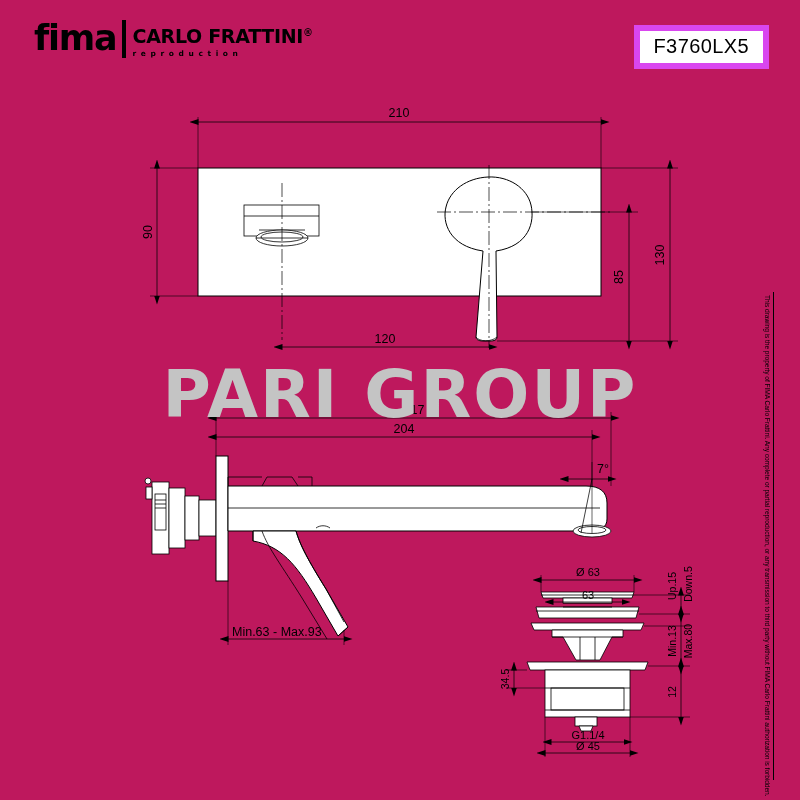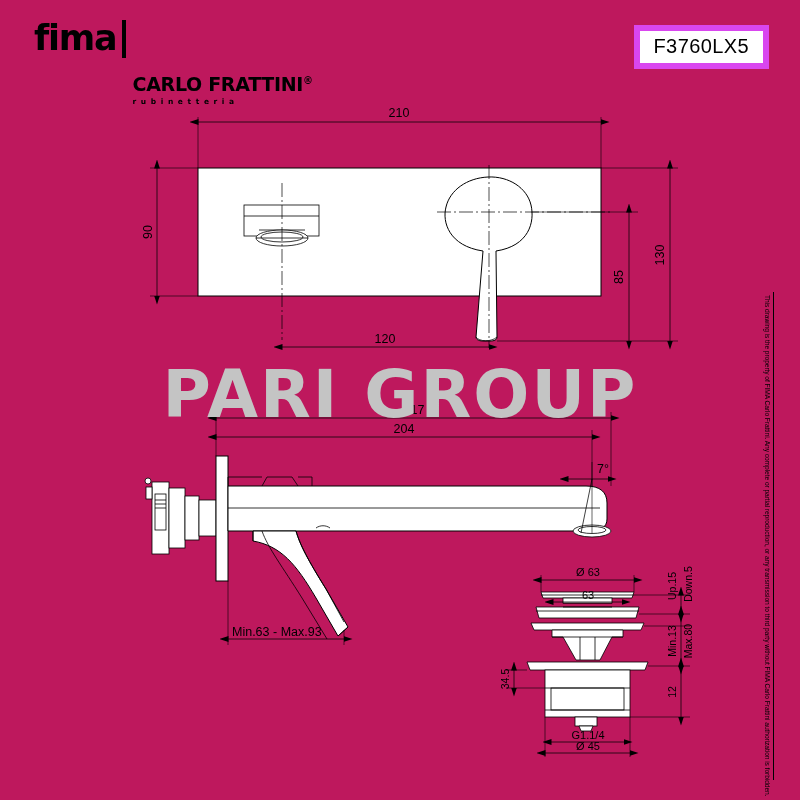--- a/index.html
+++ b/index.html
@@ -50,21 +50,20 @@
     flex-direction: column;
     margin-top: 2px;
   }
   #logo-carlo {
     font-family: "DejaVu Sans", sans-serif;
     font-weight: bold;
     font-size: 19px;
     letter-spacing: -0.3px;
     line-height: 19px;
     color: #000;
-    margin-top: 48px;
   }
   #logo-reg {
     font-size: 10px;
     vertical-align: super;
   }
   #logo-rub {
     font-family: "DejaVu Sans", sans-serif;
     font-weight: bold;
     font-size: 7.5px;
     letter-spacing: 4.6px;
@@ -156,21 +155,21 @@
 
 <div id="page">
 
   <div id="header">
 
     <div id="logo-block">
       <div id="logo-fima">fima</div>
       <div id="logo-bar"></div>
       <div id="logo-right">
         <div id="logo-carlo"><span>CARLO FRATTINI</span><span id="logo-reg">®</span></div>
-        <div id="logo-rub">rubinetteria</div>
+        <div id="logo-rub">reproduction</div>
       </div>
     </div>
 
     <div id="code-box">F3760LX5</div>
   </div>
 
   <div id="rule-right"></div>
   <div id="copyright">This drawing is the property of FIMA Carlo Frattini. Any complete or partial reproduction, or any transmission to third party without FIMA Carlo Frattini authorization is forbidden.</div>
 
   <div id="watermark">PARI GROUP</div>

